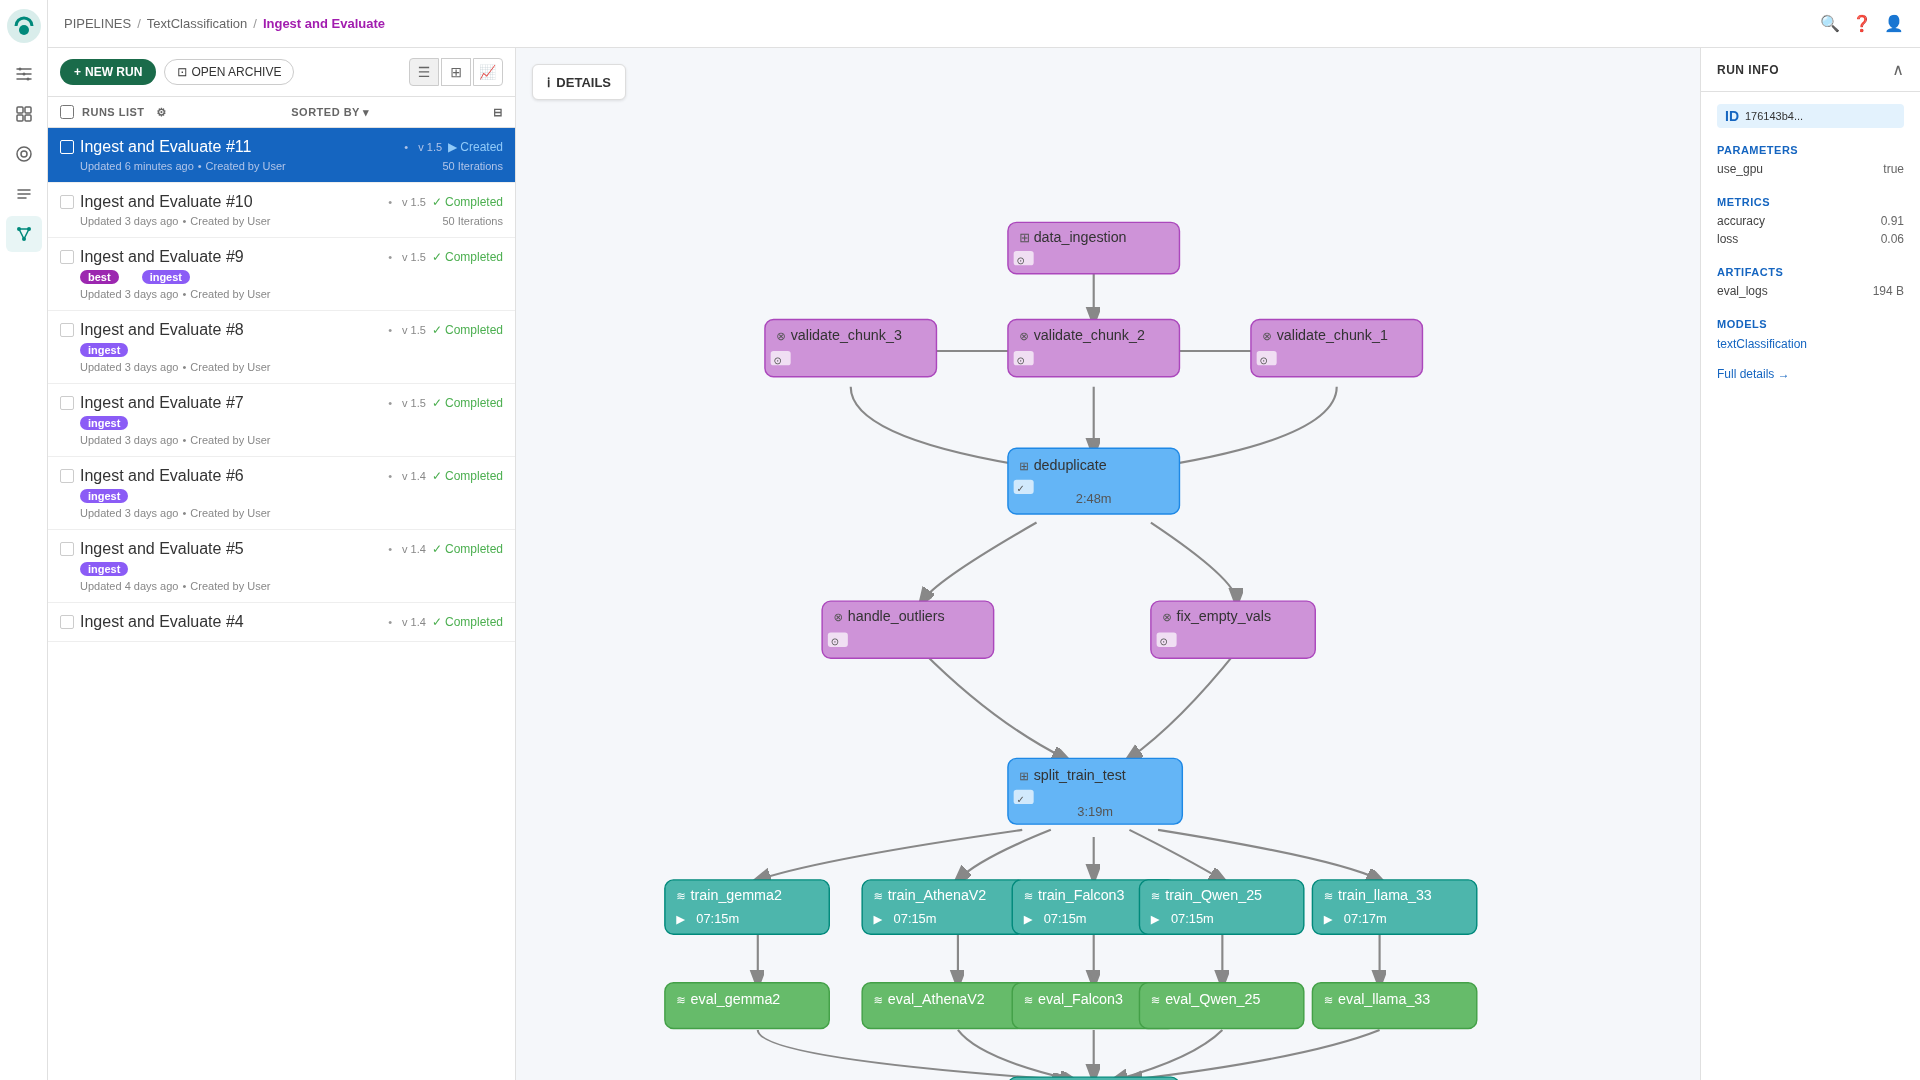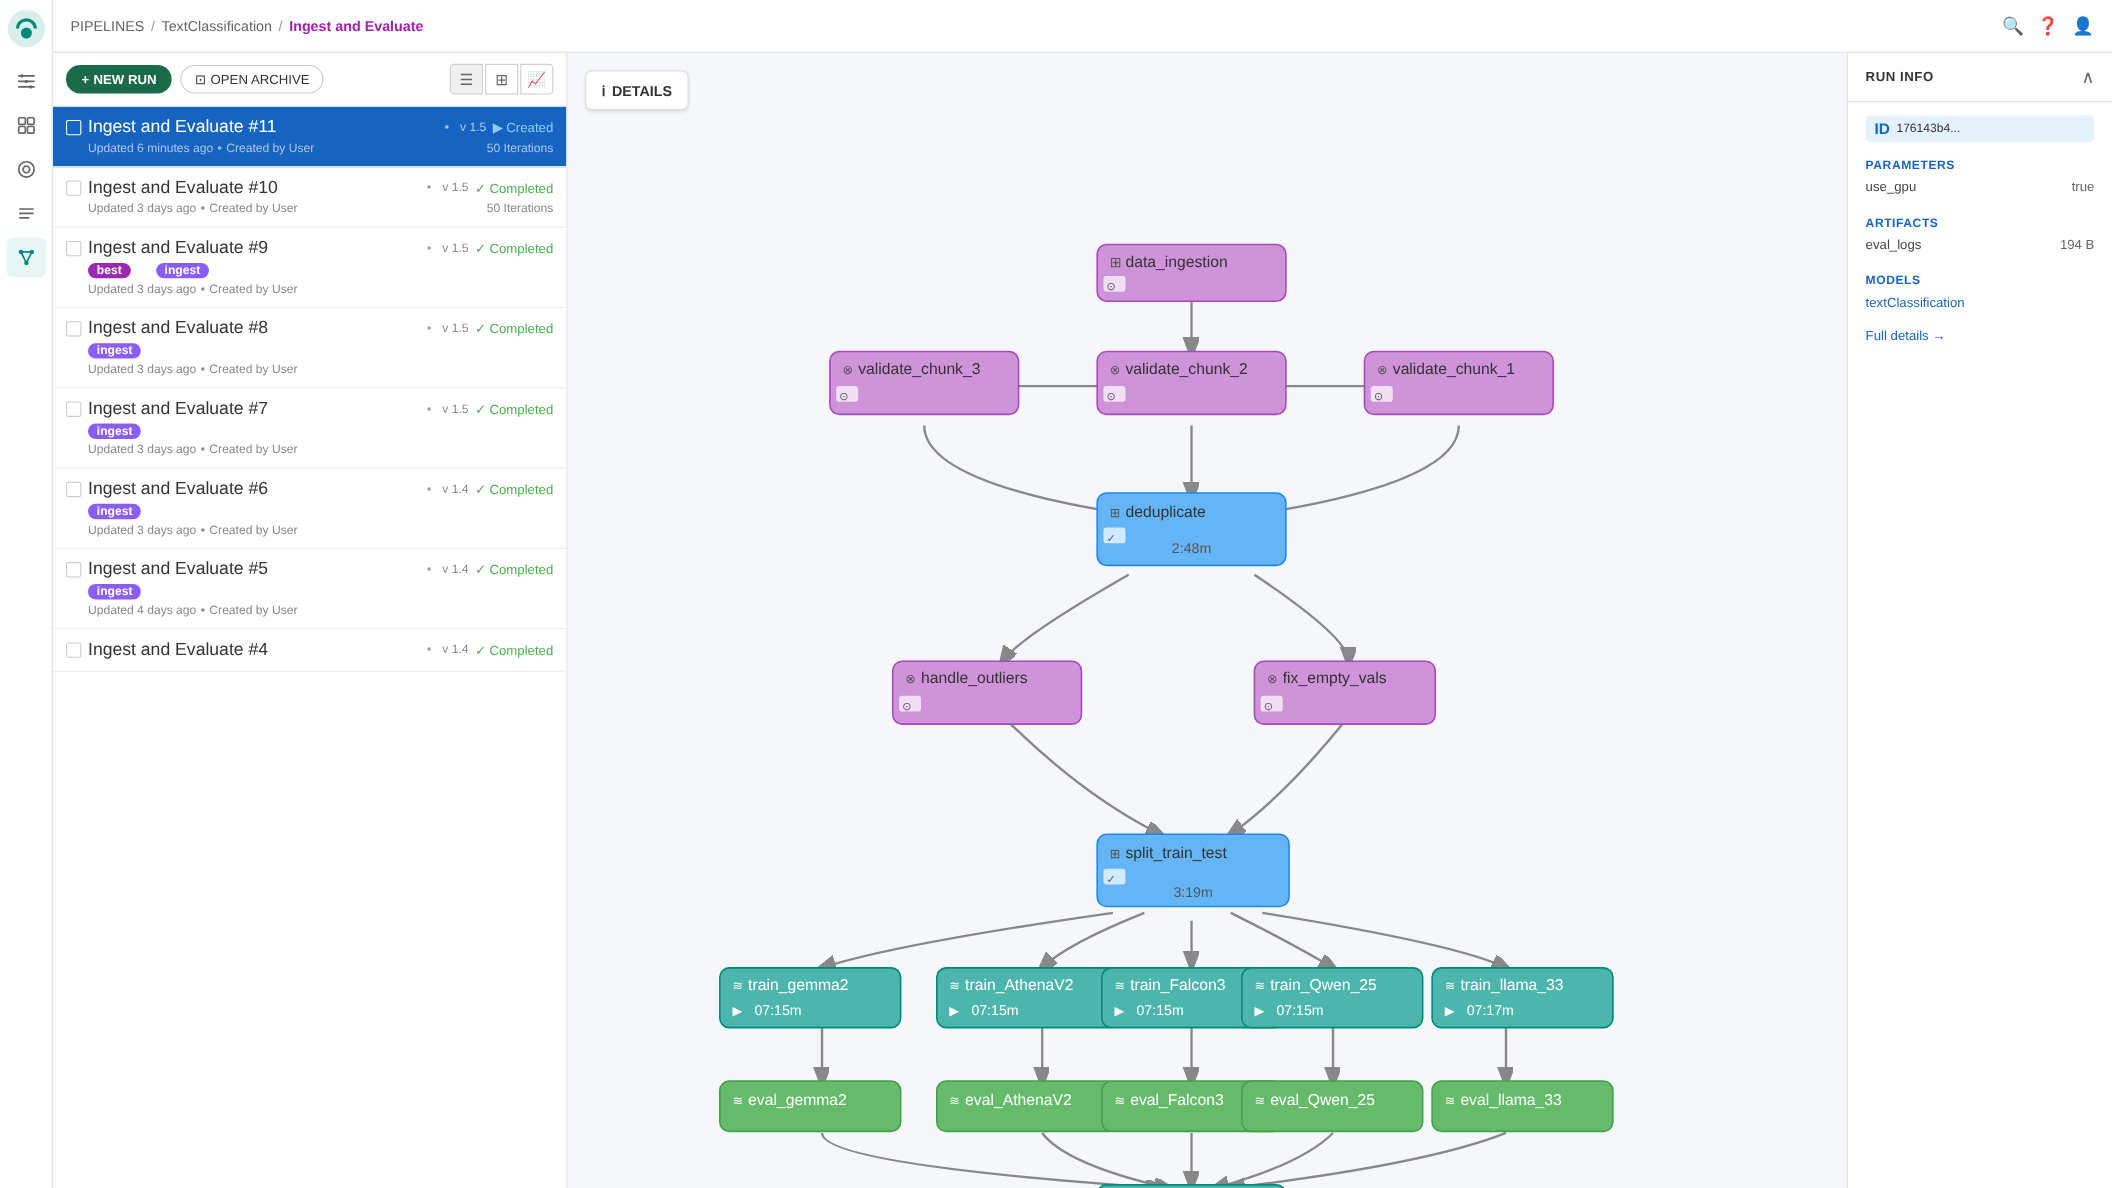--- a/index.html
+++ b/index.html
@@ -229,21 +229,21 @@
     }
 
     .pipeline-graph {
       position: absolute;
       top: 0; left: 0;
       width: 100%; height: 100%;
     }
 
     
     .right-panel {
-      width: 241px;
+      width: 220px;
       background: #fff;
       border-left: 1px solid #e0e0e0;
       display: flex;
       flex-direction: column;
       overflow-y: auto;
     }
     .right-panel-header {
       padding: 12px 16px;
       display: flex;
       align-items: center;
@@ -367,20 +367,30 @@
           <span>⊡</span>
           <span>OPEN ARCHIVE</span>
         </button>
         <div class="view-toggle">
           <button class="view-btn active">☰</button>
           <button class="view-btn">⊞</button>
           <button class="view-btn">📈</button>
         </div>
       </div>
 
+      <div class="runs-list-header">
+        <input type="checkbox" style="width: 14px; height: 14px;">
+        <span>RUNS LIST</span>
+        <span style="cursor:pointer; margin-left:4px;">⚙</span>
+        <span class="sorted-by">
+          <span>SORTED BY</span>
+          <span>▾</span>
+        </span>
+        <span class="filter-icon">⊟</span>
+      </div>
 
       <div class="runs-list">
 
         <div class="run-item active">
           <div class="run-header">
             <div class="run-checkbox active-bg"></div>
             <span class="run-title">Ingest and Evaluate #11</span>
             <span style="font-size:11px;color:#b0c4e8;margin:0 4px;">•</span>
             <span class="run-version">v 1.5</span>
             <span class="run-status running" style="margin-left:auto;">
@@ -754,20 +764,31 @@
         </div>
 
         <div>
           <div class="section-title">PARAMETERS</div>
           <div class="param-row">
             <span>use_gpu</span>
             <span class="param-val">true</span>
           </div>
         </div>
 
+        <div>
+          <div class="section-title">METRICS</div>
+          <div class="metric-row">
+            <span>accuracy</span>
+            <span class="metric-val">0.91</span>
+          </div>
+          <div class="metric-row">
+            <span>loss</span>
+            <span class="metric-val">0.06</span>
+          </div>
+        </div>
 
         <div>
           <div class="section-title">ARTIFACTS</div>
           <div class="artifact-row">
             <span>eval_logs</span>
             <span class="artifact-val">194 B</span>
           </div>
         </div>
 
         <div>

